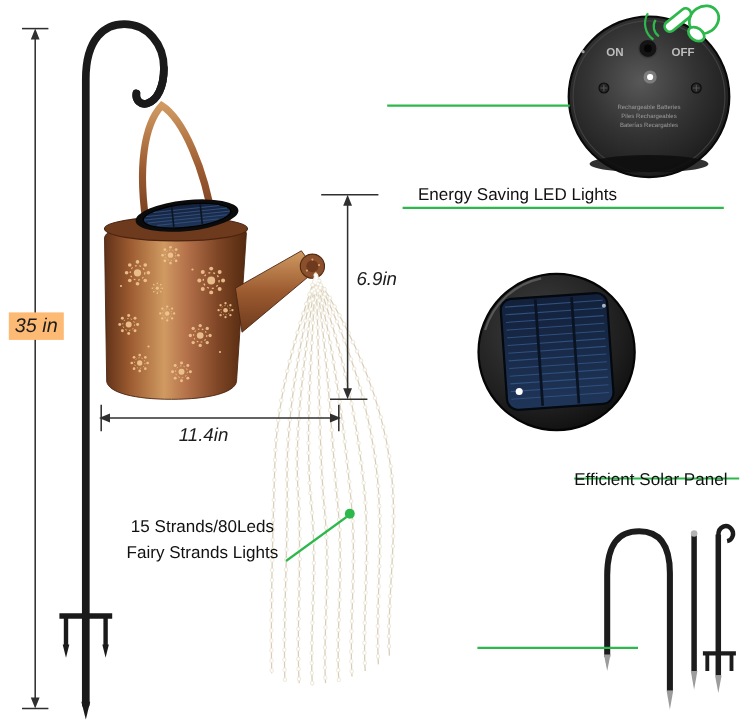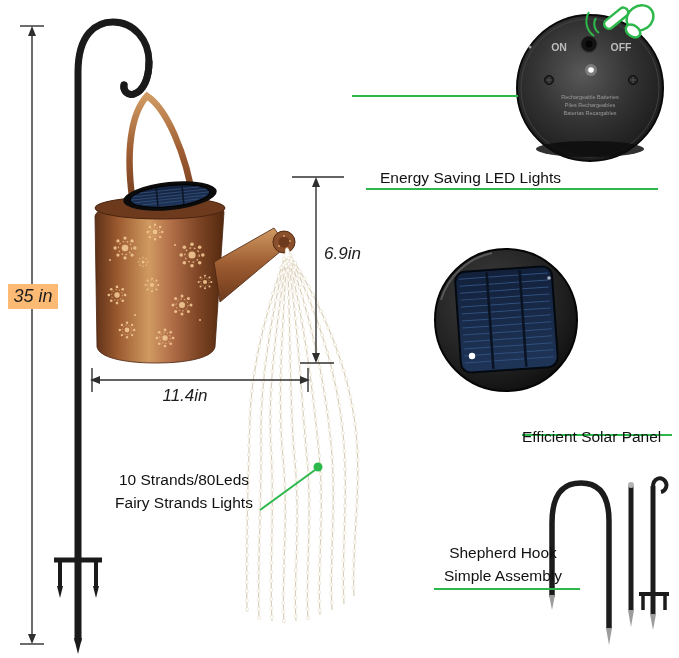--- a/index.html
+++ b/index.html
@@ -265,22 +265,18 @@
   <div class="label dim center" style="left:145px;top:384px;width:80px;text-align:center;">11.4in</div>
 
   <div class="label dim" style="left:324px;top:242px;">6.9in</div>
 
 
   <div class="label" style="left:380px;top:166px;">Energy Saving LED Lights</div>
 
   <div class="label" style="left:522px;top:412px;margin-top:13px;">Efficient Solar Panel</div>
 
   <div class="label center" style="left:106px;top:468px;width:156px;">
-    <div>10 Strands/80Leds</div>
+    <div>15 Strands/80Leds</div>
     <div>Fairy Strands Lights</div>
   </div>
 
-  <div class="label center" style="left:430px;top:541px;width:146px;">
-    <div>Shepherd Hook</div>
-    <div>Simple Assembly</div>
-  </div>
 
 </div>
 
 </body></html>

